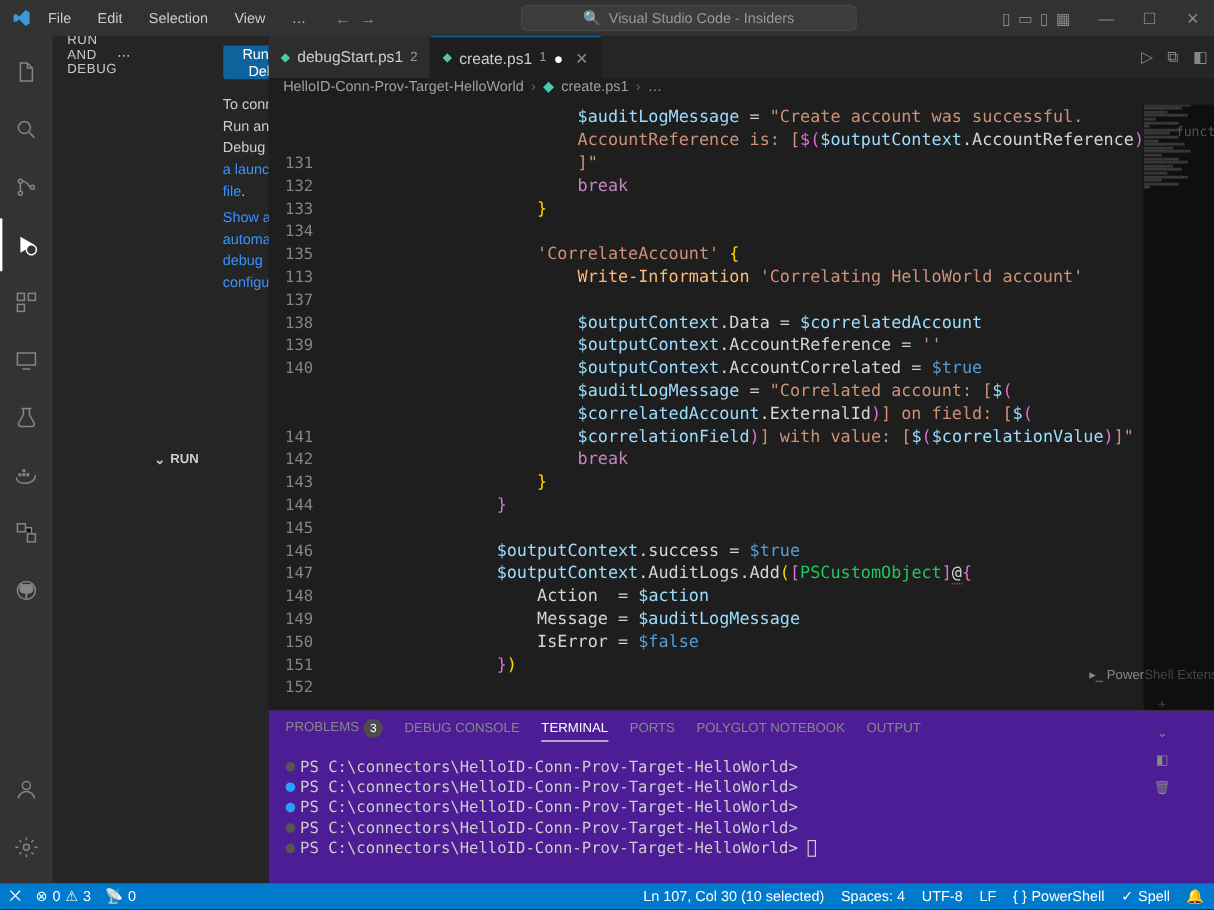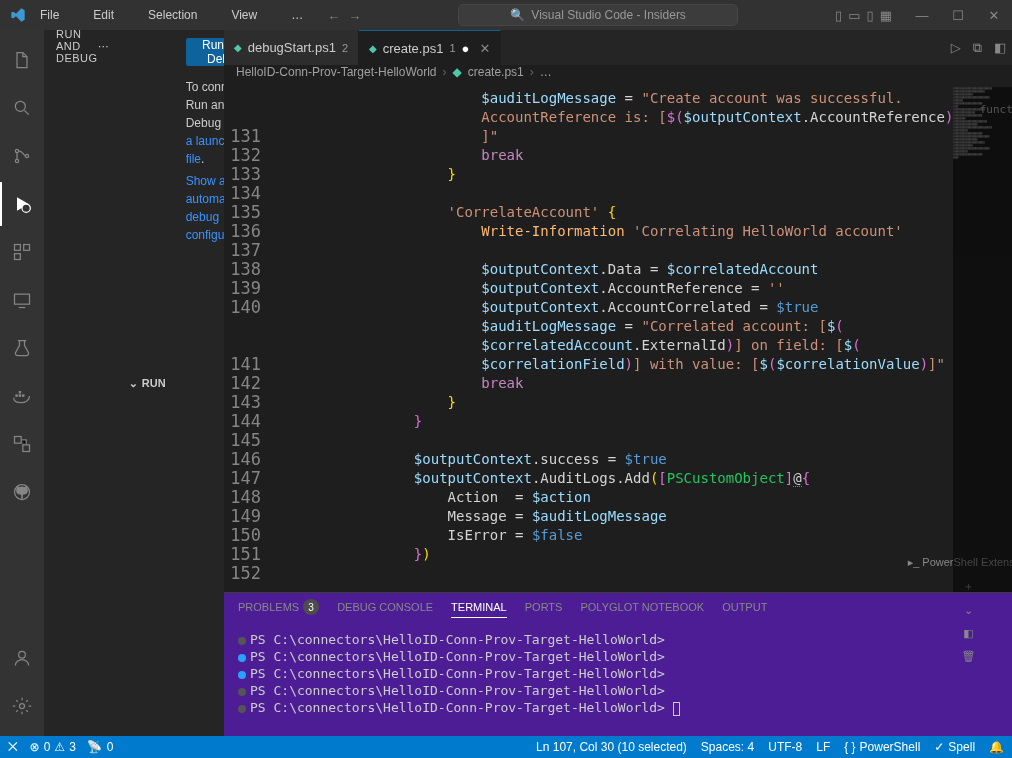--- a/index.html
+++ b/index.html
@@ -9,21 +9,21 @@
     font-size: 13px;
     background: #1e1e1e;
     color: #cccccc;
     overflow: hidden;
     display: flex; flex-direction: column;
   }
   .titlebar {
     height: 30px; background: #323233; display: flex; align-items: center;
     padding: 0 4px;
   }
-  .titlebar .menu { display: flex; gap: 18px; }
+  .titlebar .menu { display: flex; gap: 6px; }
   .titlebar .menu-item { padding: 4px 8px; cursor: pointer; border-radius: 3px; font-size: 12px; }
   .titlebar .nav { margin-left: 16px; display: flex; gap: 8px; color: #888; }
   .titlebar .search {
     flex: 1; display: flex; justify-content: center;
   }
   .titlebar .search-box {
     width: 280px; height: 22px; background: #3c3c3c; border: 1px solid #454545;
     border-radius: 5px; color: #999; font-size: 12px; display: flex; align-items: center;
     justify-content: center; gap: 6px;
   }
@@ -80,21 +80,21 @@
 
   .breadcrumb {
     height: 22px; display: flex; align-items: flex-start; padding: 0 12px; gap: 6px;
     font-size: 12px; color: #a0a0a0; background: #1e1e1e;
   }
   .breadcrumb .sep { color: #666; }
 
   .code-area { flex: 1; display: flex; overflow: hidden; font-family: Consolas, monospace; font-size: 14px; }
   .gutter {
     width: 55px; background: #1e1e1e; color: #858585; text-align: right; padding-right: 18px;
-    line-height: 19px; padding-top: 2px; font-size: 17px;
+    line-height: 19px; padding-top: 2px; font-size: 13px;
   }
   .code-body { flex: 1; line-height: 19px; padding-top: 2px; white-space: pre; color: #d4d4d4; overflow: hidden;}
   .minimap { width: 90px; background: #000000; opacity: 0.5; border-left: 0; position: relative;}
   .minimap-content { font-size: 2px; line-height: 3px; color: #5a5a5a; white-space: pre; overflow: hidden;}
   .funcs-label { position: absolute; right: 4px; top: 16px; font-size: 11px; color: #888;}
 
   .tok-str { color: #ce9178; }
   .tok-var { color: #9cdcfe; }
   .tok-kw  { color: #c586c0; }
   .tok-cmd { color: #fdba74; }
@@ -316,21 +316,21 @@
     </div>
     <div class="code-area">
       <div class="gutter" id="gutter">
           <div>&nbsp;</div>
           <div>&nbsp;</div>
           <div>131</div>
           <div>132</div>
           <div>133</div>
           <div>134</div>
           <div>135</div>
-          <div>136</div>
+          <div>113</div>
           <div>137</div>
           <div>138</div>
           <div>139</div>
           <div>140</div>
           <div>&nbsp;</div>
           <div>&nbsp;</div>
           <div>141</div>
           <div>142</div>
           <div>143</div>
           <div>144</div>

